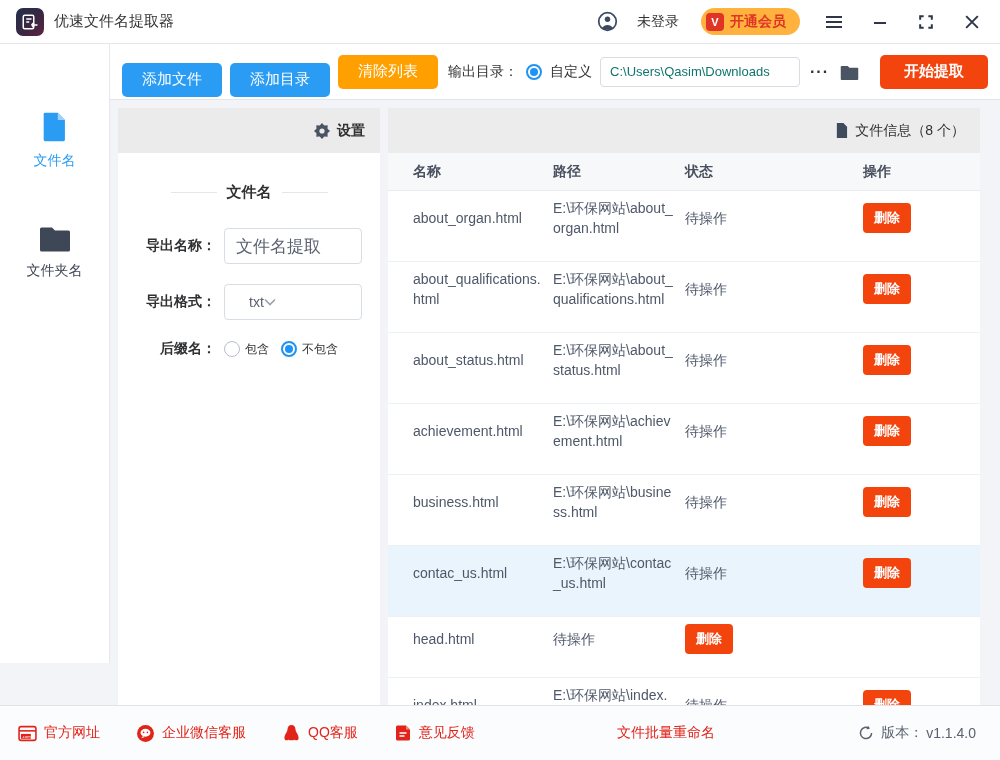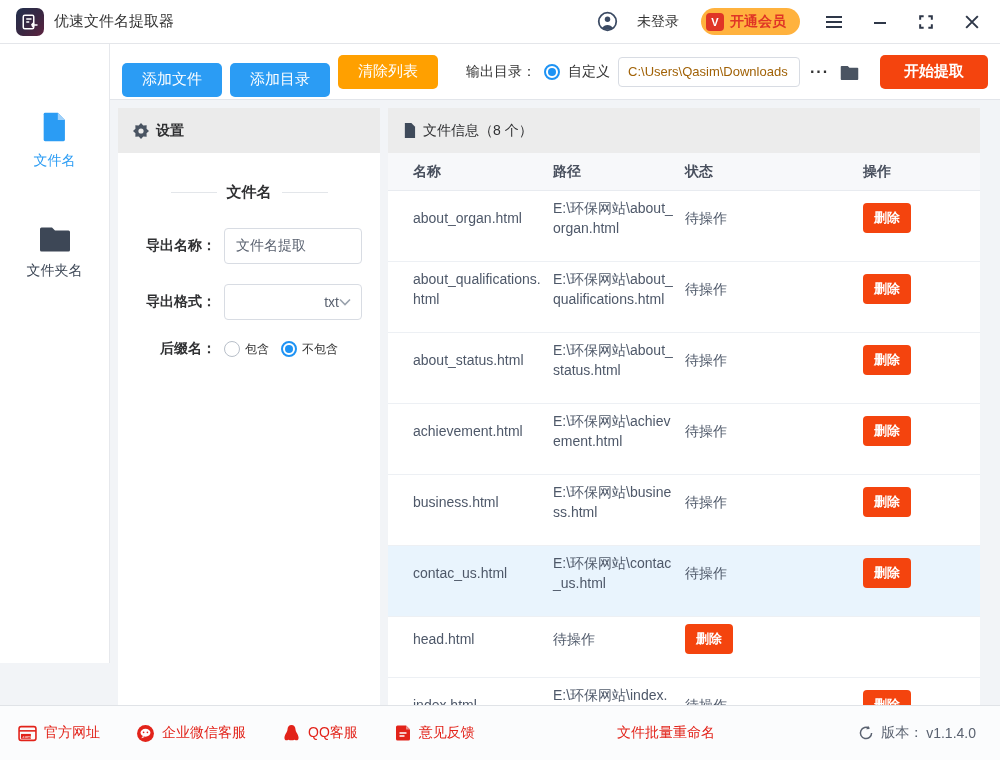--- a/index.html
+++ b/index.html
@@ -41,45 +41,45 @@
     font-size:15px; cursor:pointer; }
   .btn-blue { background:#2b9cf4;margin-top:16px; }
   .btn-orange { background:#ffa000; }
   .btn-red { background:#f4440e; font-weight:bold; padding:0 24px; margin-left:12px; }
   .out-group { margin-left:auto; display:flex; align-items:center; gap:8px; font-size:14px; color:#333; }
   .radio { width:16px; height:16px; border-radius:50%; background:#fff; border:1px solid #b8bfc9;
     position:relative; flex-shrink:0; display:inline-block; cursor:pointer; }
   .radio.checked { border:2px solid #1e93f4; }
   .radio.checked::after { content:""; position:absolute; left:50%; top:50%;
     width:8px; height:8px; border-radius:50%; background:#1e93f4; transform:translate(-50%,-50%); }
-  .path-input { width:182px; height:30px; border:1px solid #d8dce3; border-radius:4px;
-    padding:0 9px; font-size:13px; color:#a16207; font-family:"Liberation Sans",sans-serif; background:#fff; }
+  .path-input { width:200px; height:30px; border:1px solid #d8dce3; border-radius:4px;
+    padding:0 9px; font-size:13px; color:#0f766e; font-family:"Liberation Sans",sans-serif; background:#fff; }
   .dots-btn { background:none; border:none; font-size:16px; font-weight:bold; color:#333;
     letter-spacing:1px; cursor:pointer; padding:0 2px; }
 
   
   .content { display:flex; padding:8px 0 0 8px; gap:8px; flex:1; }
   .panel { background:#fff; display:flex; flex-direction:column; }
   .settings { width:262px; flex-shrink:0; }
   .panel-head { height:45px; display:flex; align-items:center; gap:7px; padding:0 15px;
-    font-size:14px; color:#303133; flex-shrink:0; }
+    font-size:14px; color:#303133; flex-shrink:0;justify-content:flex-end; }
   .settings .panel-head { background:#ebebeb; font-weight:bold; }
   .filepanel .panel-head { background:#ececec; }
   .settings-body { padding:18px 18px 0; }
   .section-title { display:flex; align-items:center; justify-content:center; gap:10px;
     font-size:15px; font-weight:bold; color:#303133; margin:12px 0 26px; }
   .h-line { height:1px; width:46px; background:#e3e6ea; }
   .form-row { display:flex; align-items:center; margin-bottom:20px; }
   .form-label { width:80px; text-align:right; font-size:14px; font-weight:bold;
     color:#303133; flex-shrink:0; margin-right:8px; white-space:nowrap; }
   .text-input { flex:1; height:36px; border:1px solid #d8dce3; border-radius:4px;
-    padding:4px 11px; font-size:14px; color:#5a6270; font-family:"Liberation Sans",sans-serif; min-width:0; }
+    padding:4px 11px; font-size:17px; color:#5a6270; font-family:"Liberation Sans",sans-serif; min-width:0; }
   .select-box { flex:1; height:36px; border:1px solid #d8dce3; border-radius:4px;
-    padding:0 10px; font-size:14px; color:#5a6270; display:flex; align-items:center;
-    justify-content:flex-end; cursor:pointer; background:#fff; }
+    padding:0 24px; font-size:14px; color:#5a6270; display:flex; align-items:center;
+    justify-content:flex-start; cursor:pointer; background:#fff; }
   .radio-opt { display:flex; align-items:center; gap:5px; font-size:12px; color:#333;
     margin-right:12px; cursor:pointer; }
 
   
   .filepanel { width:592px; flex-shrink:0; }
   .thead, .trow { display:grid; grid-template-columns:140px 132px 178px 1fr;
     padding-left:25px; padding-right:14px; }
   .thead { height:38px; align-items:center; background:#f7f8fa; border-bottom:1px solid #e8ebf0;
     font-size:14px; font-weight:bold; color:#49505e; flex-shrink:0; }
   .trow { padding-top:7px; padding-bottom:23px; border-bottom:1px solid #edf0f4;

